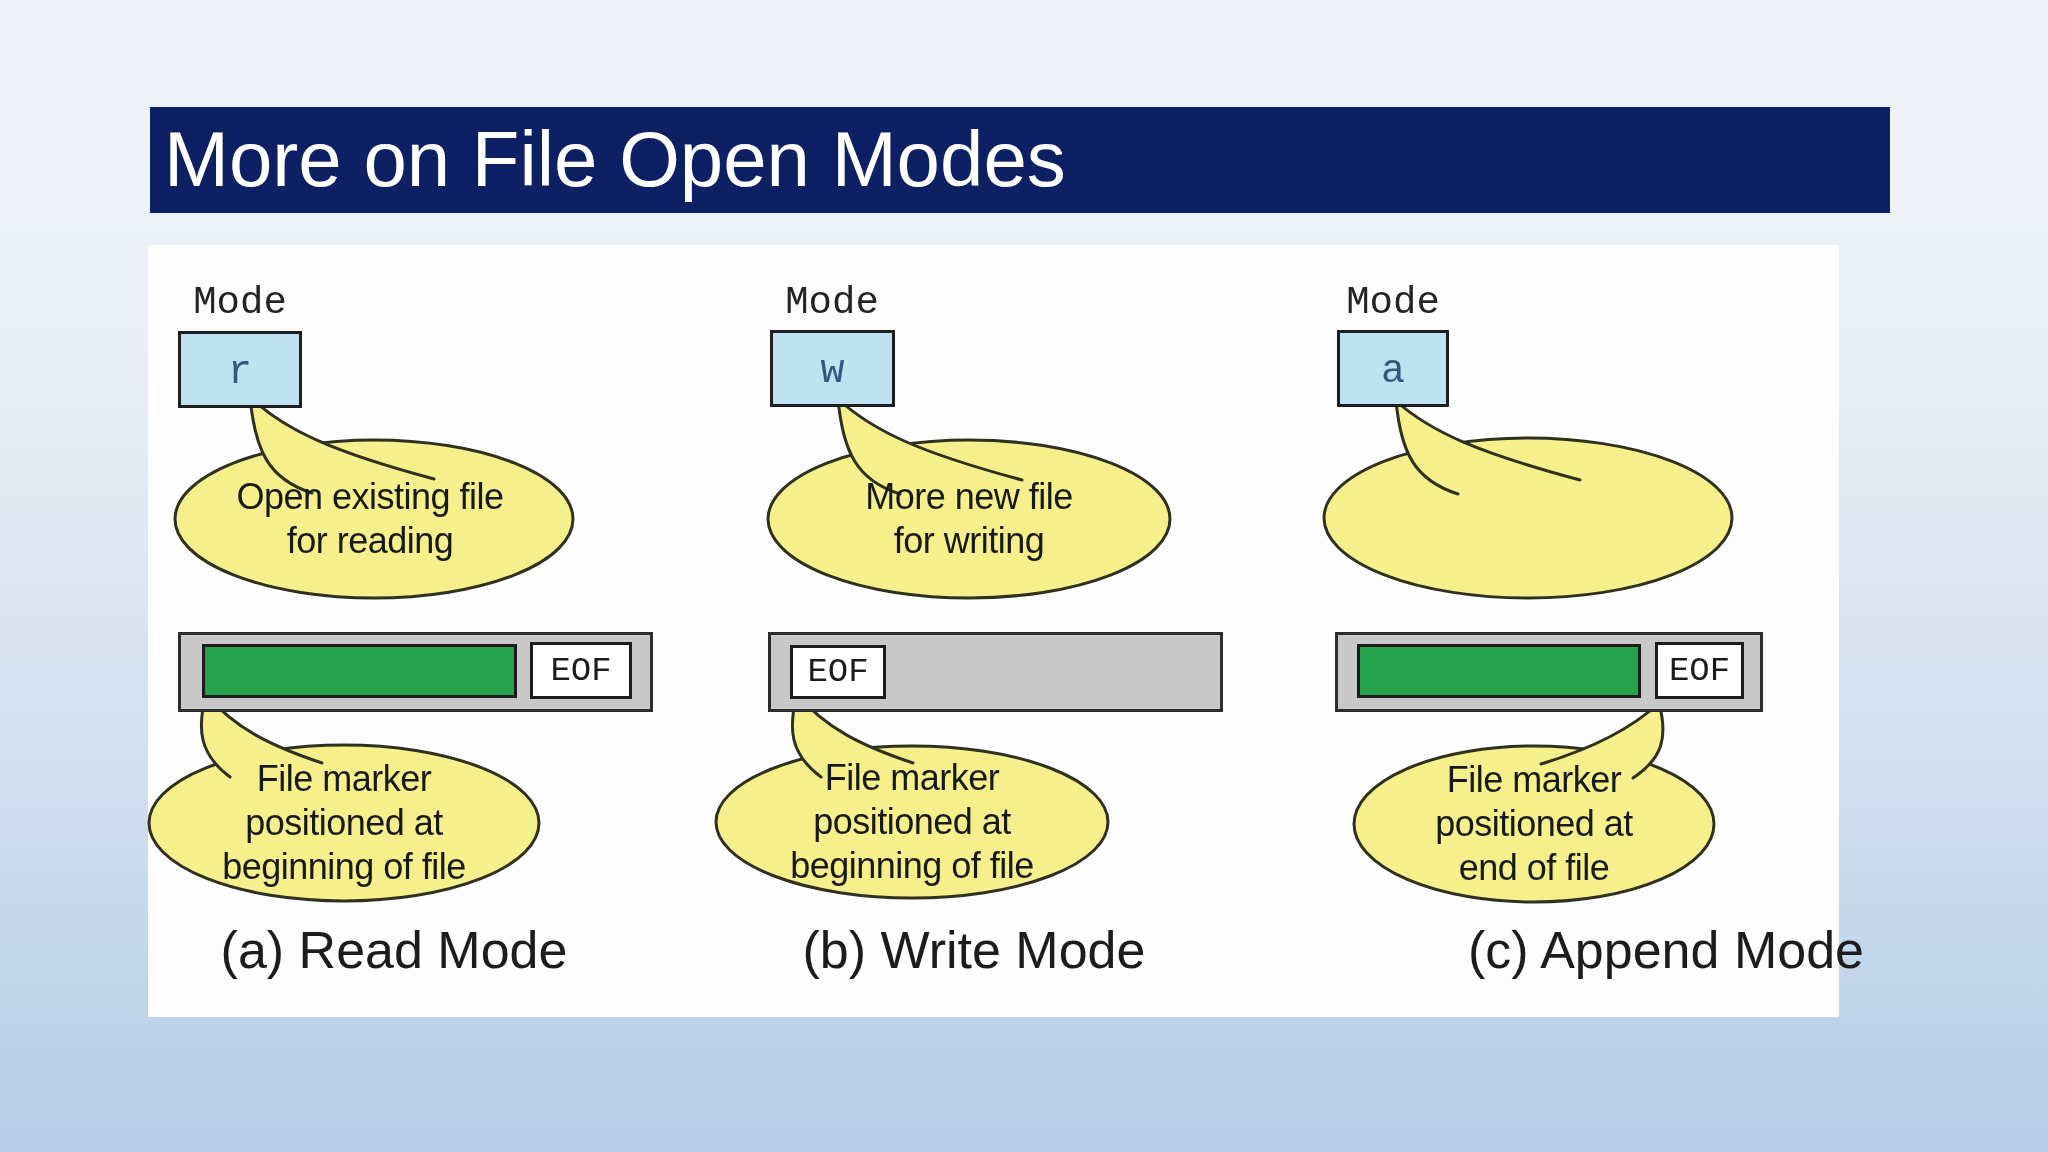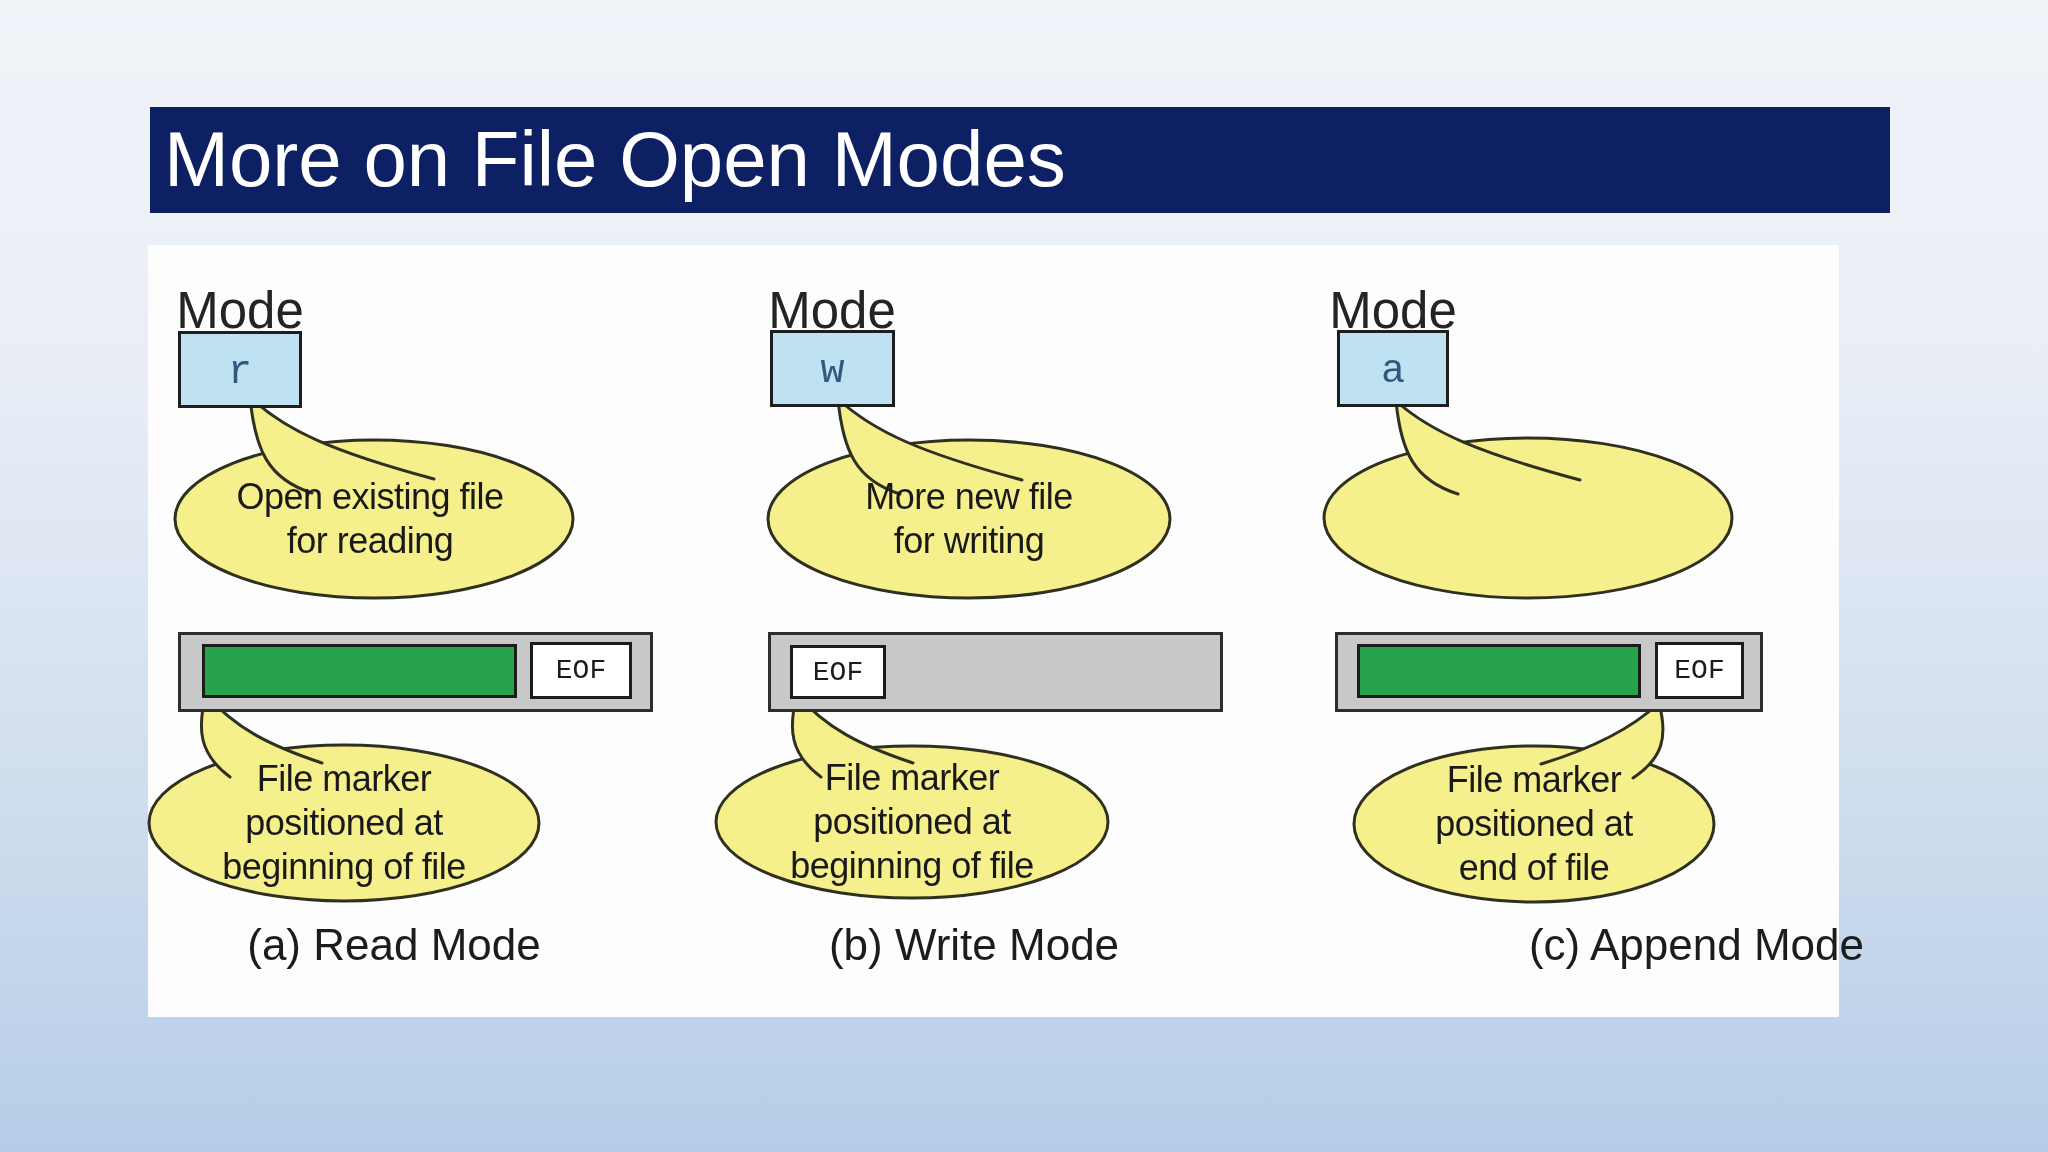--- a/index.html
+++ b/index.html
@@ -18,40 +18,40 @@
              background:var(--title-bg);outline:3px solid #eef3fa;
              color:var(--title-text);font-size:78px;line-height:104px;
              padding-left:14px;box-sizing:border-box;white-space:nowrap;}
   .panel{position:absolute;left:148px;top:245px;width:1691px;height:772px;
          background:var(--slide-panel);}
   .bubbles{position:absolute;left:0;top:0;width:2048px;height:1152px;}
   .bubbles ellipse{fill:var(--bubble-fill);stroke:var(--bubble-stroke);stroke-width:3;}
   .tail-fill{fill:var(--bubble-fill);stroke:none;}
   .tail-edge{fill:none;stroke:var(--bubble-stroke);stroke-width:3;stroke-linecap:round;}
   .mode-label{position:absolute;width:220px;text-align:center;
-              font-size:51px;color:#242424;}
+              font-size:39px;color:#242424;font-family:Liberation Mono, monospace;}
   .mode-box{position:absolute;height:77px;background:var(--mode-box-fill);
             border:3px solid #1e1e1e;box-sizing:border-box;
             display:flex;align-items:center;justify-content:center;}
   .mode-letter{font-family:"Liberation Mono",monospace;font-size:40px;
                color:var(--mode-letter);padding-top:6px;}
   .bubble-text{position:absolute;display:flex;flex-direction:column;
                justify-content:center;align-items:center;
                font-size:36px;line-height:44px;color:#191919;text-align:center;}
   .bubble-text span{white-space:nowrap;letter-spacing:-0.5px;}
   .file-bar{position:absolute;height:80px;background:var(--bar-fill);
             border:3px solid var(--bar-stroke);box-sizing:border-box;}
   .data-green{position:absolute;height:54px;background:var(--data-fill);
               border:3px solid #1c1c1c;box-sizing:border-box;}
   .eof-box{position:absolute;height:57px;background:#ffffff;
            border:3px solid #1c1c1c;box-sizing:border-box;
            display:flex;align-items:center;justify-content:center;
-           font-family:"Liberation Mono",monospace;font-size:28px;color:var(--ink);}
+           font-family:"Liberation Mono",monospace;font-size:34px;color:var(--ink);}
   .caption{position:absolute;width:640px;text-align:center;top:920px;
-           font-size:44px;color:var(--ink);white-space:nowrap;}
+           font-size:52px;color:var(--ink);white-space:nowrap;}
 </style>
 </head>
 <body>
 
 <div class="slide">
 
   <div class="title-bar">
     <span>More on File Open Modes</span>
   </div>
 

